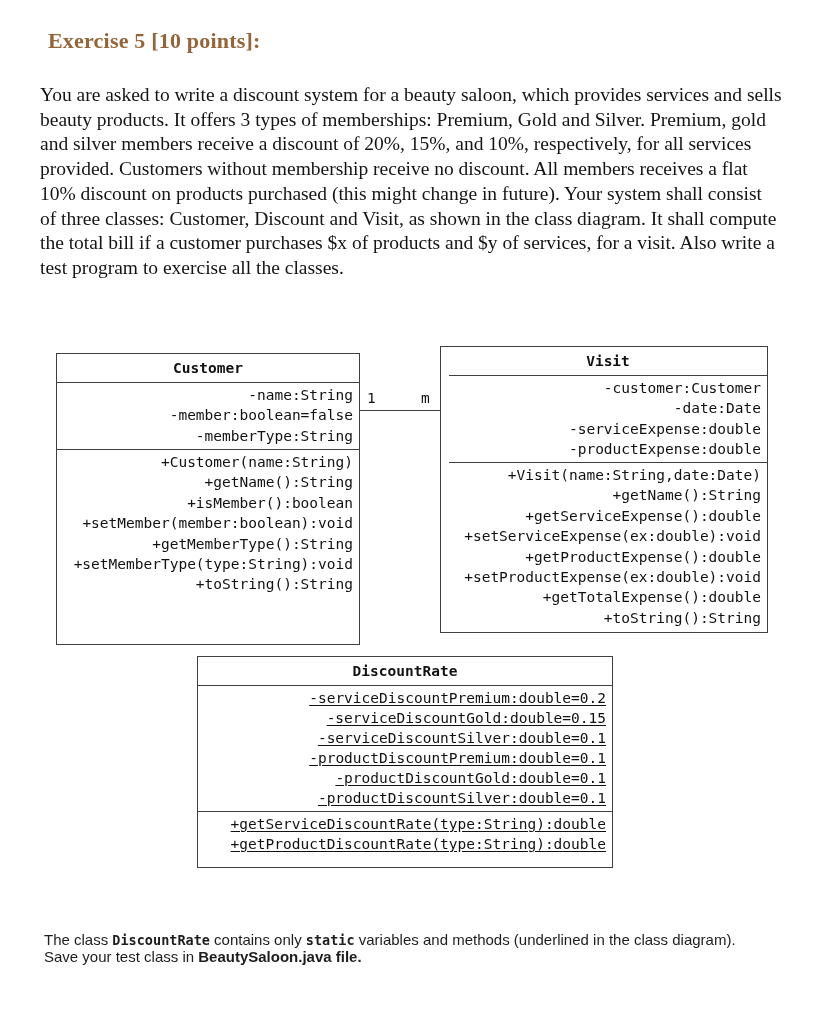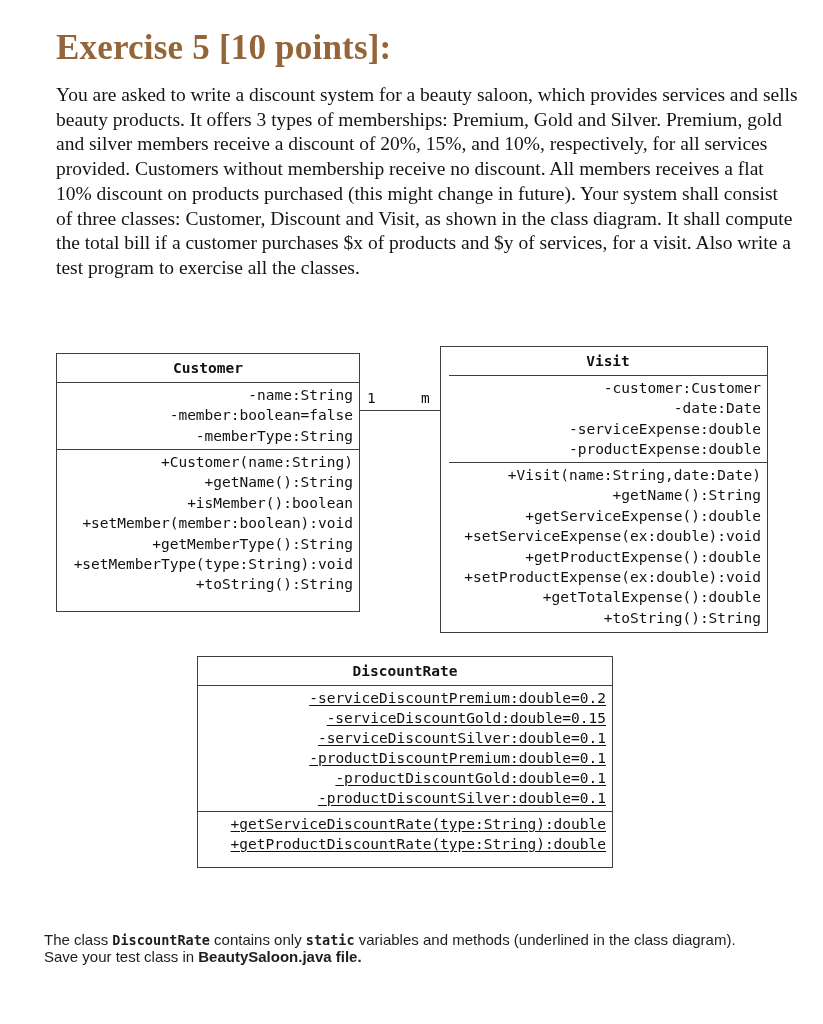--- a/index.html
+++ b/index.html
@@ -11,31 +11,31 @@
     position: relative;
     width: 823px;
     height: 1024px;
     background: #ffffff;
     overflow: hidden;
     font-family: "Liberation Serif", serif;
     color: #161616;
   }
   .heading {
     position: absolute;
-    left: 56px;
+    left: 48px;
     top: 28px;
     font-family: "Liberation Serif", serif;
     font-weight: bold;
-    font-size: 35px;
+    font-size: 22px;
     color: #946538;
     letter-spacing: 0.2px;
   }
   .intro {
     position: absolute;
-    left: 56px;
+    left: 40px;
     top: 83px;
     width: 742px;
     font-family: "Liberation Serif", serif;
     font-size: 19.5px;
     line-height: 24.7px;
     color: #141414;
   }
   
   .uml-box {
     position: absolute;
@@ -68,21 +68,21 @@
   }
   .uml-methods { flex: 1 1 auto; }
   .uml-row {
     line-height: 20.4px;
     white-space: nowrap;
   }
   .uml-underline .uml-row {
     text-decoration: underline;
     text-underline-offset: 2px;
   }
-  #customer-box { left: 56px;  top: 353px; width: 304px; height: 259px; }
+  #customer-box { left: 56px;  top: 353px; width: 304px; height: 292px; }
   #visit-box    { left: 440px; top: 346px; width: 328px; height: 287px; padding-left: 8px; }
   #discountrate-box { left: 197px; top: 656px; width: 416px; height: 212px; }
   #customer-box .uml-attrs { height: 67px; }
   #visit-box .uml-attrs { height: 87px; }
   #discountrate-box .uml-attrs { height: 126px; }
   #discountrate-box .uml-row { line-height: 20px; }
   .assoc-line {
     position: absolute;
     left: 360px;
     top: 410px;

